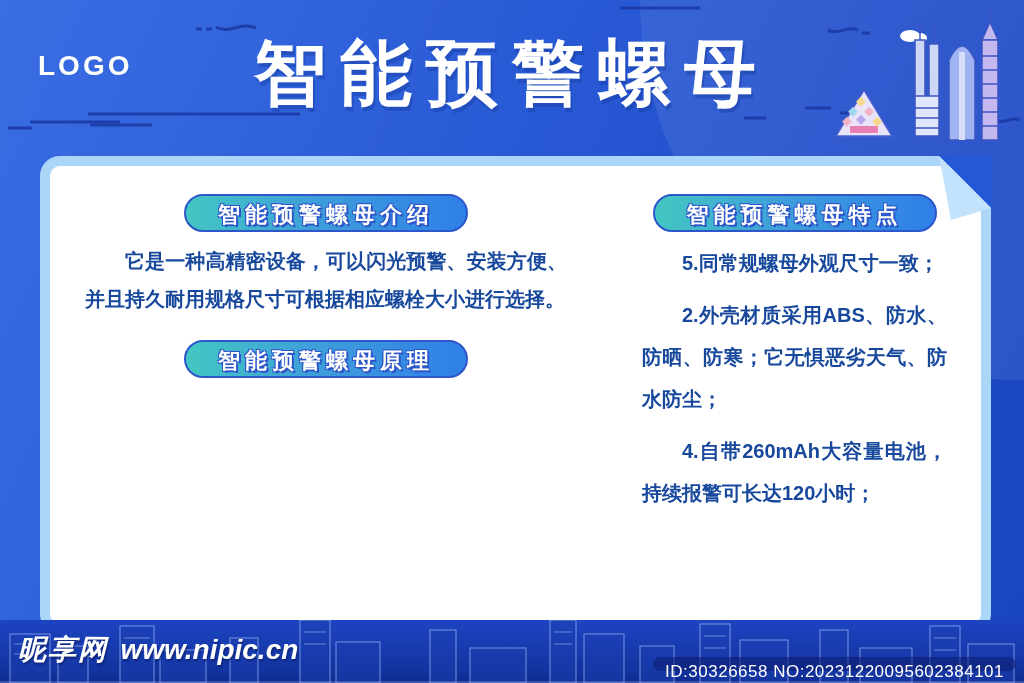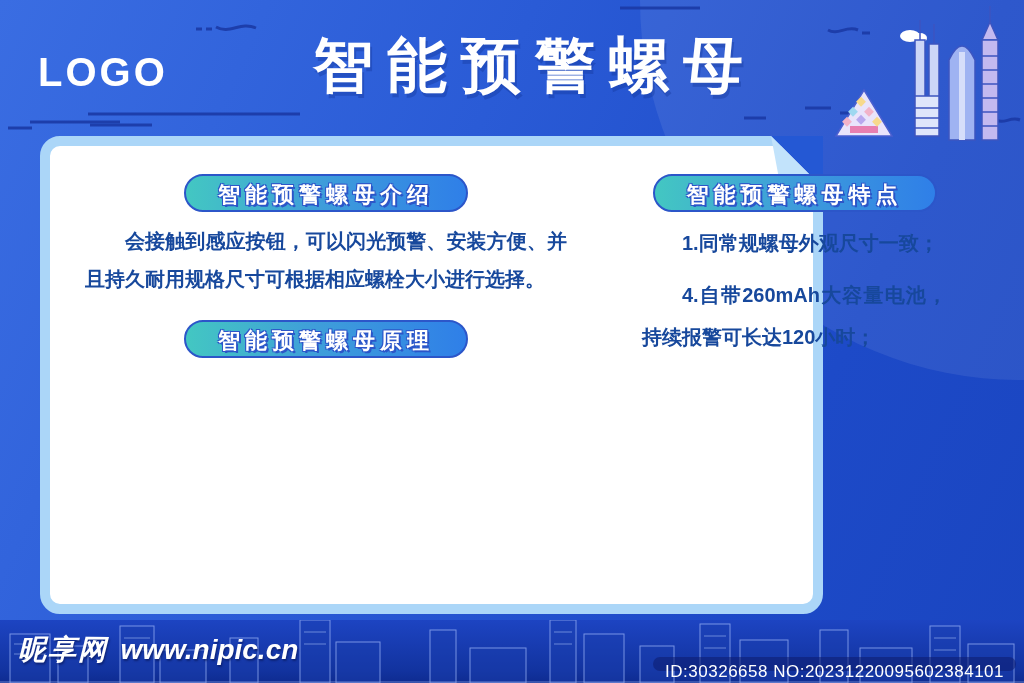--- a/index.html
+++ b/index.html
@@ -10,34 +10,33 @@
     background:linear-gradient(115deg,#3a6de2 0%, #2a5bd6 40%, #1d4ac8 75%, #1a45c0 100%);
   }
   .bg-circle{
     position:absolute; left:640px; top:-380px; width:760px; height:760px;
     border-radius:50%; background:rgba(255,255,255,0.08); pointer-events:none;
   }
   .deco-lines{ position:absolute; left:0; top:0; pointer-events:none; }
 
   .logo{
     position:absolute; left:38px; top:50px; color:#ffffff;
-    font-size:40px; font-weight:600; letter-spacing:3px;
+    font-size:28px; font-weight:600; letter-spacing:3px;
   }
   .title{
     position:absolute; left:50%; top:26px; transform:translateX(-50%);
     white-space:nowrap; color:#ffffff; font-weight:bold;
     font-family:"DejaVu Serif", serif;
-    font-size:60px; letter-spacing:14px;
+    font-size:72px; letter-spacing:14px;
     text-shadow:2px 4px 0 rgba(16,52,150,0.35);
-    margin-left:23px;
   }
   .skyline-top{ position:absolute; right:0; top:0; pointer-events:none; }
 
   .card{
-    position:absolute; left:40px; top:136px; width:783px; height:478px;
+    position:absolute; left:40px; top:156px; width:951px; height:478px;
     background:#ffffff; border:10px solid #abd6f8; border-radius:20px;padding-left:23px;
   }
   .fold{ position:absolute; top:-10px; right:-10px; }
 
   .col-left{ position:absolute; left:35px; top:0; width:482px; padding-top:28px; }
   .col-right{ position:absolute; left:592px; top:0; width:305px; padding-top:28px; }
 
   .pill{
     width:fit-content; margin:0 auto; padding:0 32px; height:38px; line-height:36px;
     border-radius:22px; border:2px solid #2c56c9;
@@ -146,28 +145,29 @@
 
   <div class="card">
 
     <svg class="fold" width="82" height="82" viewBox="0 0 82 82">
       <polygon points="30,0 82,0 82,52" fill="#2458d4"></polygon>
       <polygon points="30,0 82,52 42,64" fill="#c2e3fb"></polygon>
     </svg>
 
     <div class="col-left">
       <div class="pill">智能预警螺母介绍</div>
-      <p class="body">会接触到感应按钮，可以闪光预警、安装方便、并且持久耐用规格尺寸可根据相应螺栓大小进行选择。</p>
+      <p class="body">它是一种高精密设备，可以闪光预警、安装方便、并且持久耐用规格尺寸可根据相应螺栓大小进行选择。</p>
 
       <div class="pill pill-principle">智能预警螺母原理</div>
     </div>
 
     <div class="col-right">
       <div class="pill">智能预警螺母特点</div>
-      <p class="body feature">1.同常规螺母外观尺寸一致；</p>
+      <p class="body feature">5.同常规螺母外观尺寸一致；</p>
+      <p class="body feature">2.外壳材质采用ABS、防水、防晒、防寒；它无惧恶劣天气、防水防尘；</p>
       <p class="body feature">4.自带260mAh大容量电池，持续报警可长达120小时；</p>
     </div>
   </div>
 
   <div class="footer">
     <svg class="skyline-bottom" width="1024" height="63" viewBox="0 0 1024 63">
       <g stroke="#8fa9f1" stroke-width="1" fill="rgba(27,63,176,0.55)">
         <rect x="10" y="14" width="40" height="49"></rect>
           <rect x="58" y="26" width="30" height="37"></rect>
         <rect x="120" y="6" width="34" height="57"></rect>

